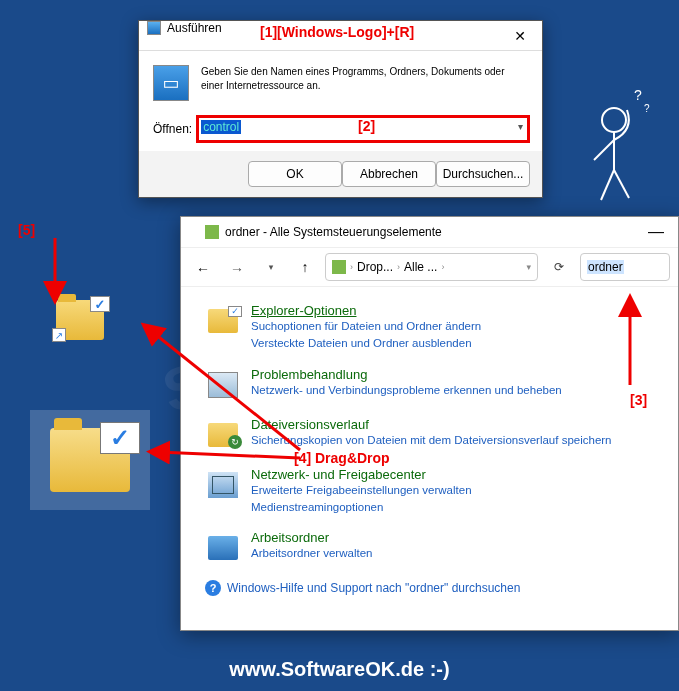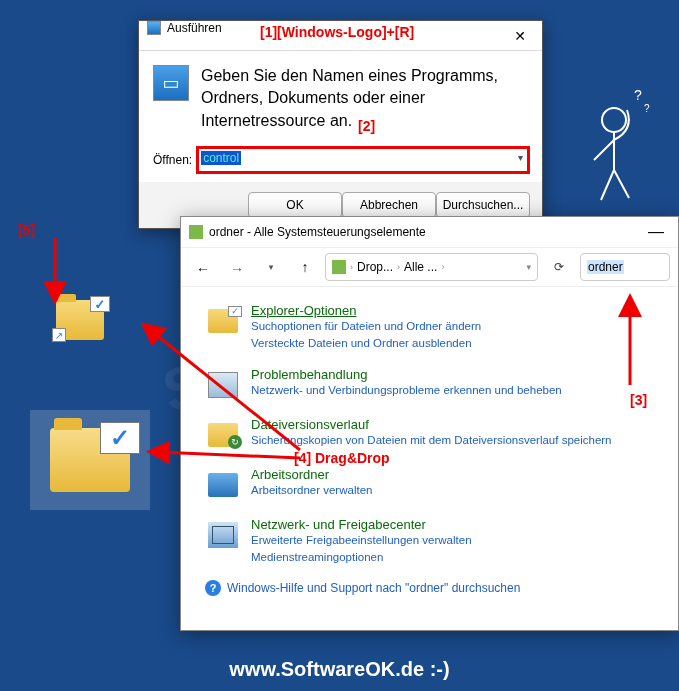--- a/index.html
+++ b/index.html
@@ -61,21 +61,21 @@
   .run-body { padding: 14px 14px 10px 14px; background: #fff; }
   .run-row1 { display: flex; }
   .run-icon {
     width: 36px; height: 36px;
     background: linear-gradient(#4aa0e8,#1a6fc0);
     border: 1px solid #888;
     display:flex;align-items:center;justify-content:center;
     color:#fff;font-size:18px;
     flex-shrink:0;
   }
-  .run-desc { margin-left: 12px; font-size: 16px; line-height: 1.4; }
+  .run-desc { margin-left: 12px; font-size: 10px; line-height: 1.4; }
   .run-row2 { display: flex; align-items: center; margin-top: 16px; }
   .run-label { font-size: 12px; margin-right: 6px; }
   .run-input {
     flex: 1;
     height: 24px;
     border: 1px solid #7a9ed6;
     padding: 0 4px;
     font-size: 12px;
     position: relative;
   }
@@ -110,21 +110,21 @@
     position: absolute;
     top: 216px; left: 180px; right: 0;
     bottom: 60px;
     background: #fff;
     border: 1px solid #888;
     box-shadow: 0 4px 20px rgba(0,0,0,.4);
     display: flex; flex-direction: column;
   }
   .cp-titlebar {
     height: 30px; display: flex; align-items: center;
-    padding-left: 8px; font-size: 12px;
+    padding-left: 24px; font-size: 12px;
   }
   .cp-titlebar .min {
     margin-left: auto; width: 44px; height: 100%;
     display: flex; align-items: center; justify-content: center;
     font-size: 16px;
   }
   .cp-toolbar {
     height: 40px; display: flex; align-items: center;
     padding: 0 8px; gap: 6px;
     border-top: 1px solid #eee;
@@ -333,38 +333,38 @@
         </span>
       </div>
       <div class="body">
         <div class="title">Dateiversionsverlauf</div>
         <div class="sub">Sicherungskopien von Dateien mit dem Dateiversionsverlauf speichern</div>
       </div>
     </div>
 
     <div class="cp-item">
       <div class="ico">
-        <span style="width:30px;height:24px;background:linear-gradient(#6ab0e8,#2a70b8);border-radius:2px;display:inline-block;"></span>
-      </div>
-      <div class="body">
-        <div class="title">Arbeitsordner</div>
-        <div class="sub">Arbeitsordner verwalten</div>
-      </div>
-    </div>
-
-    <div class="cp-item">
-      <div class="ico">
         <span style="width:30px;height:26px;background:linear-gradient(#cfe3f5,#6a9ed0);display:inline-block;position:relative;">
           <span style="position:absolute;inset:4px;border:1px solid #356;"></span>
         </span>
       </div>
       <div class="body">
         <div class="title">Netzwerk- und Freigabecenter</div>
         <div class="sub">Erweiterte Freigabeeinstellungen verwalten</div>
         <div class="sub">Medienstreamingoptionen</div>
+      </div>
+    </div>
+
+    <div class="cp-item">
+      <div class="ico">
+        <span style="width:30px;height:24px;background:linear-gradient(#6ab0e8,#2a70b8);border-radius:2px;display:inline-block;"></span>
+      </div>
+      <div class="body">
+        <div class="title">Arbeitsordner</div>
+        <div class="sub">Arbeitsordner verwalten</div>
       </div>
     </div>
 
     <div class="cp-help">
       <span class="q">?</span>
       <span>Windows-Hilfe und Support nach "ordner" durchsuchen</span>
     </div>
   </div>
 </div>
 

